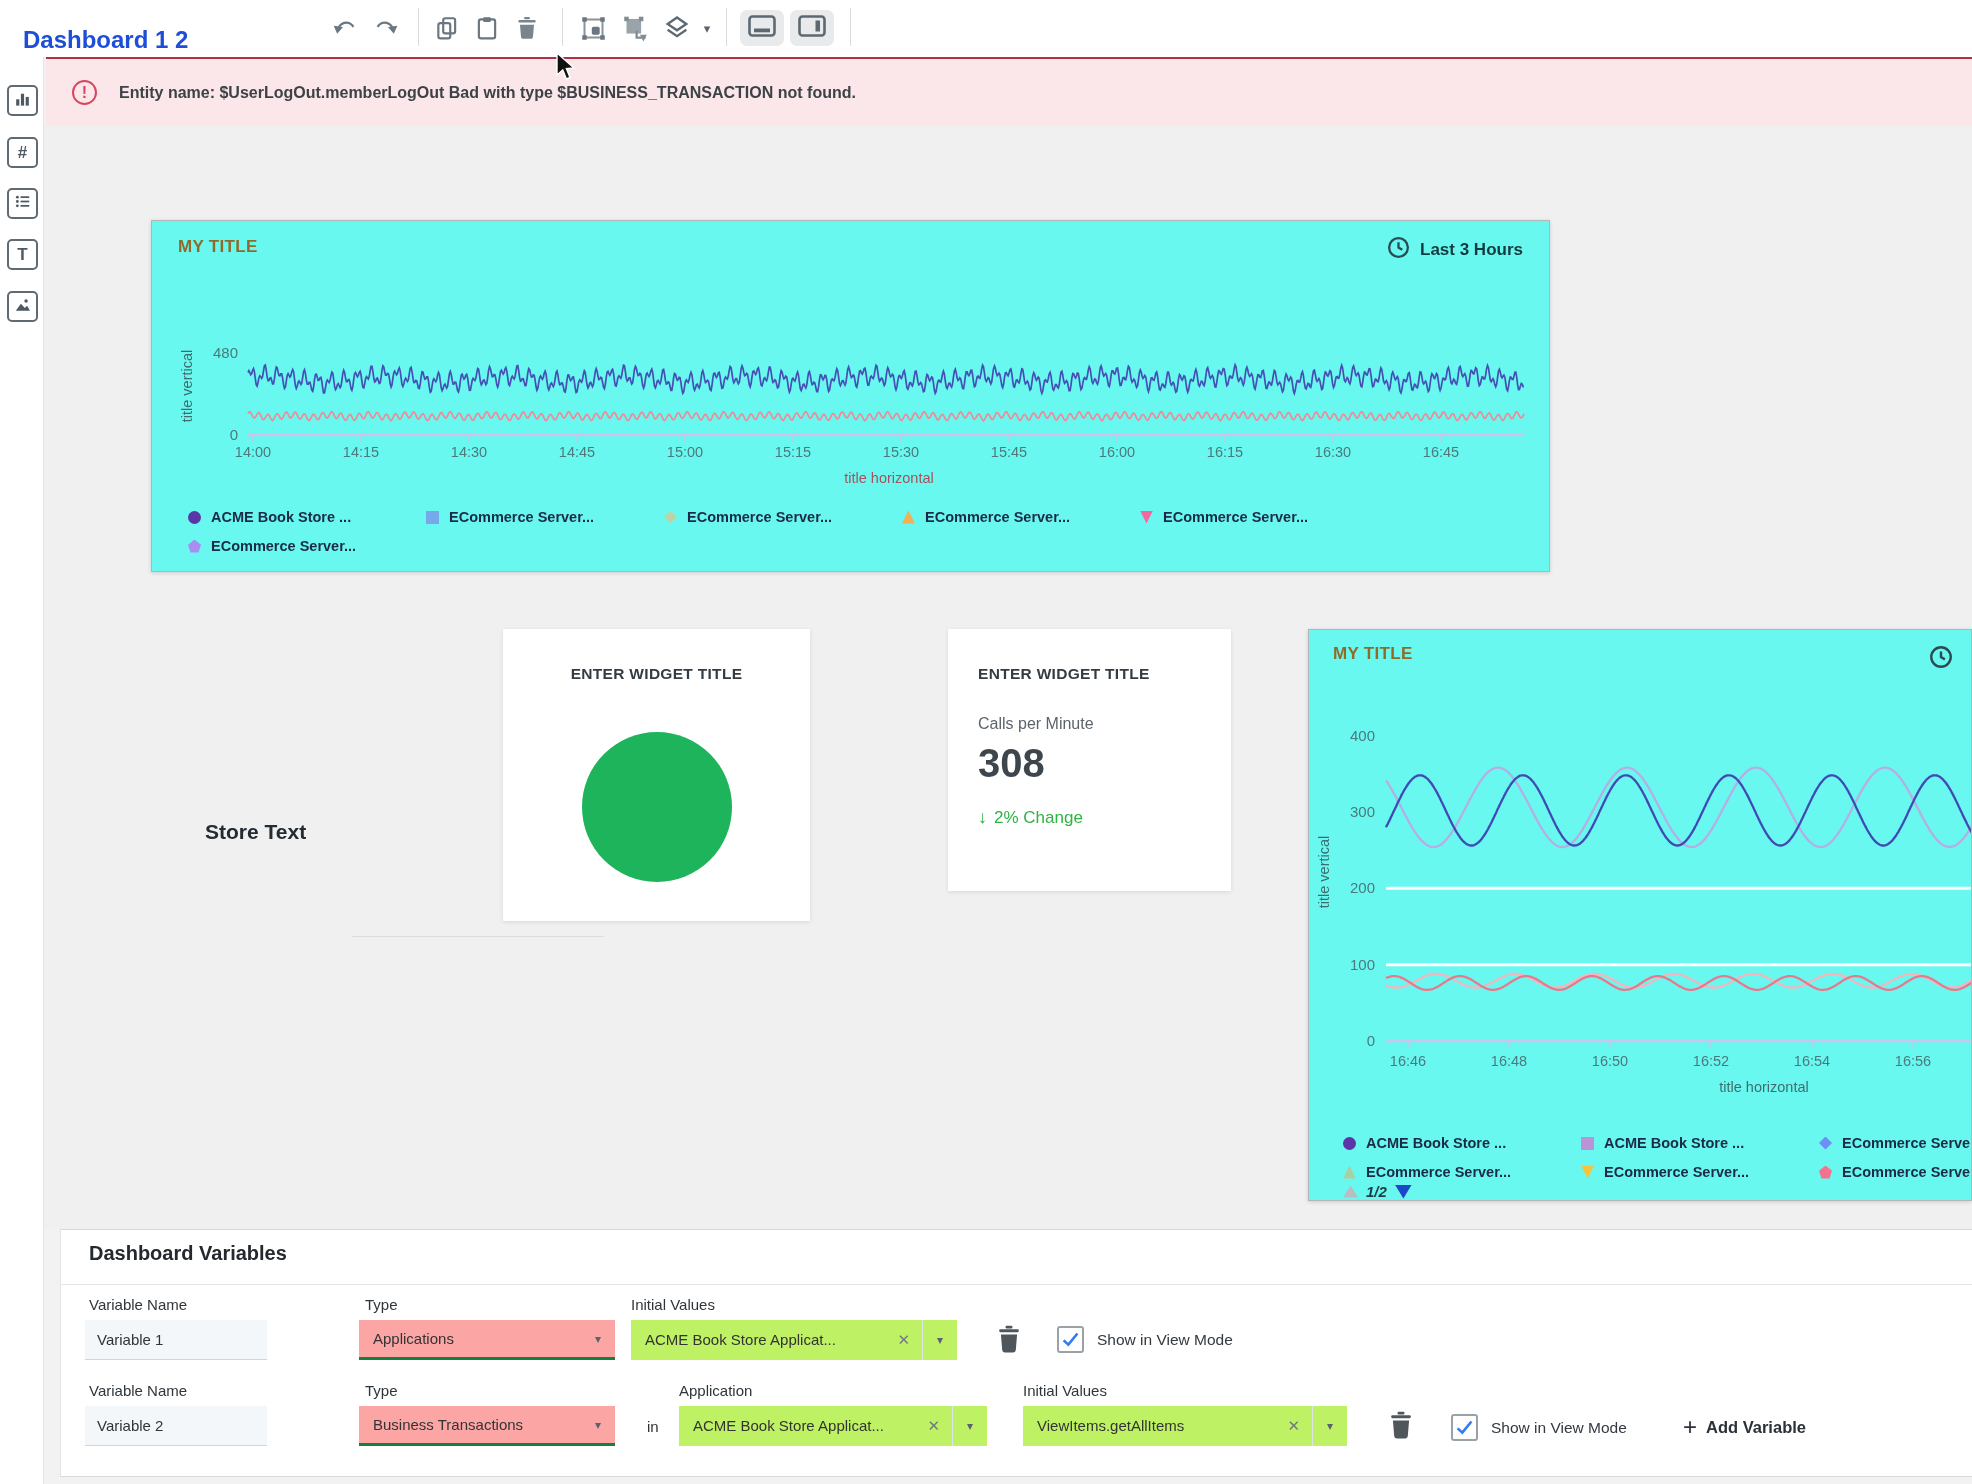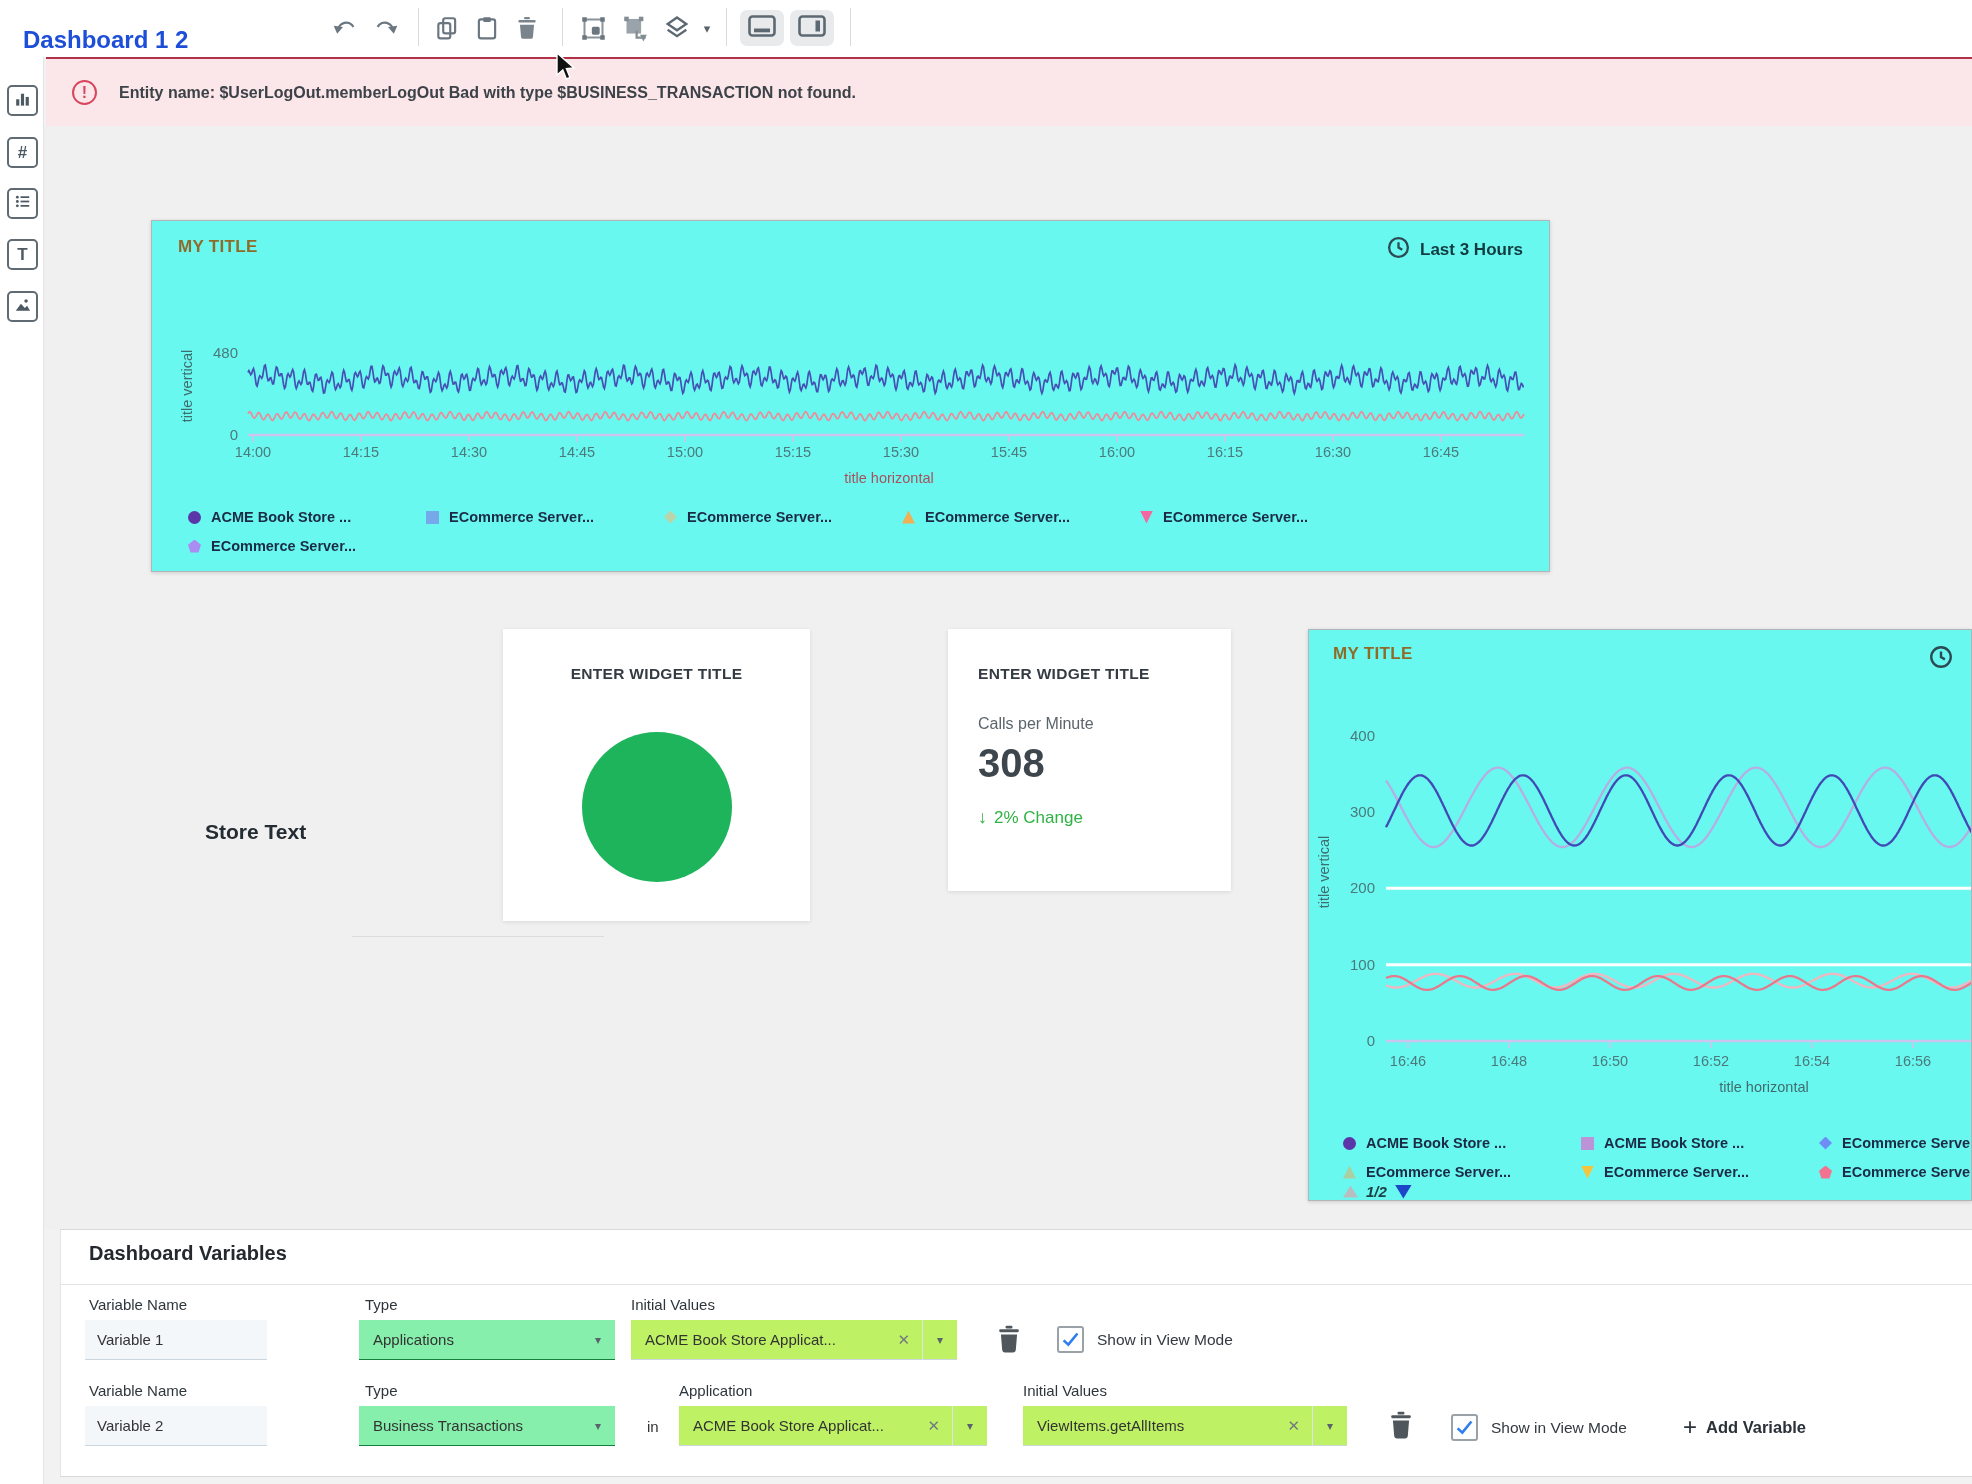--- a/index.html
+++ b/index.html
@@ -65,21 +65,21 @@
   .metric-value{position:absolute;left:30px;top:112px;font-size:40px;font-weight:bold;color:#3d454d;}
   .metric-change{position:absolute;left:30px;top:178px;font-size:17px;color:#2fb344;display:flex;align-items:center;}
   .metric-change .arrow{margin-right:7px;font-size:18px;}
 
   
   .vars-panel{position:absolute;left:36px;top:1229px;width:1928px;height:248px;background:#ffffff;border-top:1px solid #d9d9db;border-bottom:1px solid #d9d9db;border-left:1px solid #e4e4e6;margin-left:24px;}
   .vars-title{position:absolute;left:28px;top:12px;font-size:20px;font-weight:bold;color:#23292e;}
   .vars-divider{position:absolute;left:0;top:54px;width:100%;height:1px;background:#e4e4e6;}
   .field-label{position:absolute;font-size:15px;color:#2f363b;}
   .txt-input{position:absolute;height:40px;background:#f3f7fa;border:none;border-bottom:1px solid #cbd6de;font-size:15px;color:#333;padding:0 12px;outline:none;}
-  .select{position:absolute;height:40px;background:#86efac;border-bottom:1px solid #15803d;display:flex;align-items:center;font-size:15px;color:#333;padding:0 14px;cursor:pointer;}
+  .select{position:absolute;height:40px;background:#fca5a5;border-bottom:3px solid #15803d;display:flex;align-items:center;font-size:15px;color:#333;padding:0 14px;cursor:pointer;}
   .select .sel-caret{margin-left:auto;font-size:12px;color:#5a636b;}
   .chip{position:absolute;height:40px;background:#bef264;border-bottom:1px solid #cbd6de;display:flex;align-items:center;font-size:15px;color:#333;cursor:pointer;}
   .chip .chip-text{padding:0 10px 0 14px;flex:1;white-space:nowrap;overflow:hidden;}
   .chip .chip-x{padding:0 12px;color:#707a82;font-weight:bold;font-size:15px;cursor:pointer;}
   .chip .chip-sep{width:1px;height:40px;background:#dde4ea;}
   .chip .chip-caret{width:34px;text-align:center;font-size:12px;color:#5a636b;cursor:pointer;}
   .in-text{position:absolute;font-size:15px;color:#333;}
   .trash-btn{position:absolute;cursor:pointer;}
   .checkbox{position:absolute;width:27px;height:27px;background:#fff;border:2px solid #9aa2a8;border-radius:3px;display:flex;align-items:center;justify-content:center;cursor:pointer;}
   .cb-label{position:absolute;font-size:15.5px;color:#33393f;}

